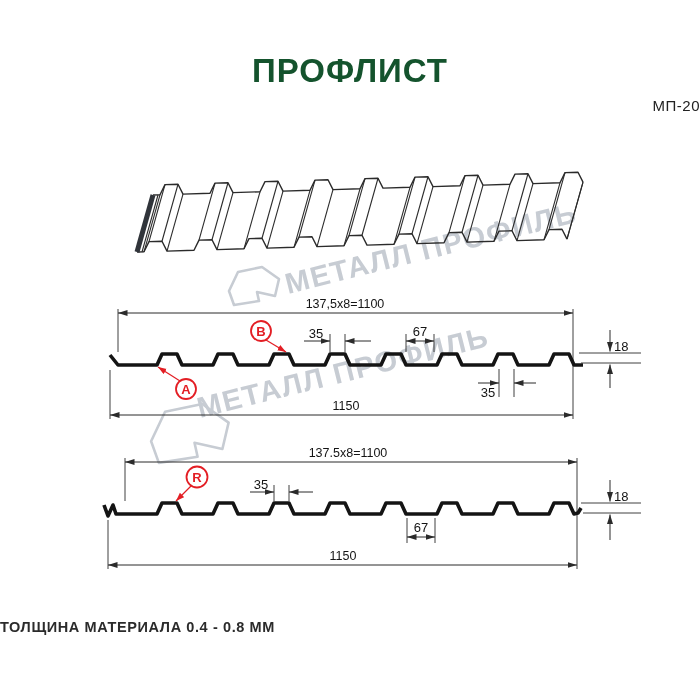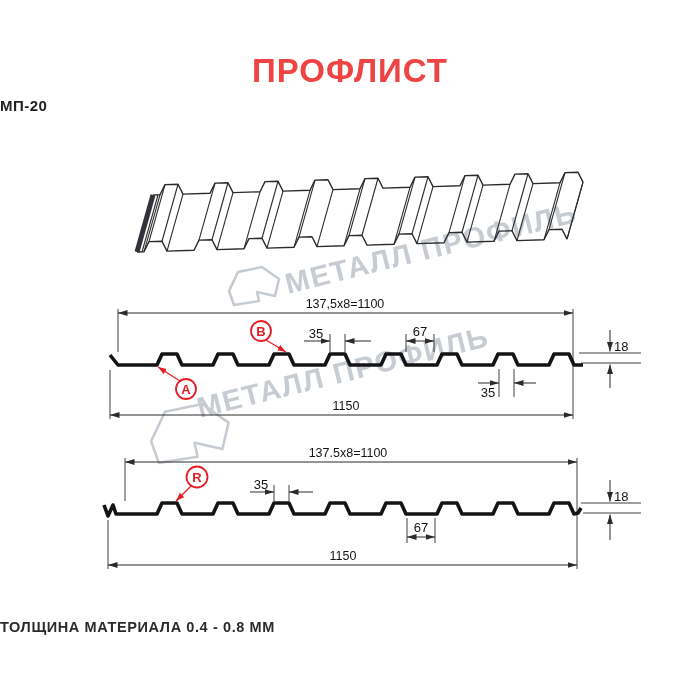--- a/index.html
+++ b/index.html
@@ -1,21 +1,21 @@
 <!DOCTYPE html>
 <html><head>
 <meta charset="utf-8">
 <style>
   html,body{margin:0;padding:0;background:#ffffff;}
   .stage{position:relative;width:700px;height:700px;background:#fff;overflow:hidden;
          font-family:"Liberation Sans",sans-serif;}
   .title{position:absolute;top:52px;left:0;right:0;text-align:center;
-         font-weight:700;font-size:33px;letter-spacing:1px;color:#ef4444;}
-  .subtitle{position:absolute;top:97px;left:0;right:0;text-align:left;
-         font-weight:700;font-size:15px;letter-spacing:.5px;color:#222;}
+         font-weight:700;font-size:33px;letter-spacing:1px;color:#14532d;}
+  .subtitle{position:absolute;top:97px;left:0;right:0;text-align:right;
+         font-weight:400;font-size:15px;letter-spacing:.5px;color:#222;}
   .footer{position:absolute;top:619px;left:0;right:0;text-align:left;
          font-weight:700;font-size:14.5px;letter-spacing:.6px;color:#2b2b2b;}
   svg{position:absolute;top:0;left:0;}
   .profile{stroke:#141414;stroke-width:3.6;fill:none;stroke-linejoin:round;stroke-linecap:butt;}
   .iso-line{stroke:#2b2b2b;stroke-width:1.4;fill:none;stroke-linejoin:round;}
   .iso-thin{stroke:#2b2b2b;stroke-width:1.1;fill:none;}
   .iso-edge{stroke:#30343a;stroke-width:5;fill:none;}
   .dim{stroke:#2b2b2b;stroke-width:1;fill:none;}
   .ext{stroke:#2b2b2b;stroke-width:.9;fill:none;}
   .dimtxt{font-family:"Liberation Sans",sans-serif;font-size:12.5px;fill:#141414;}

